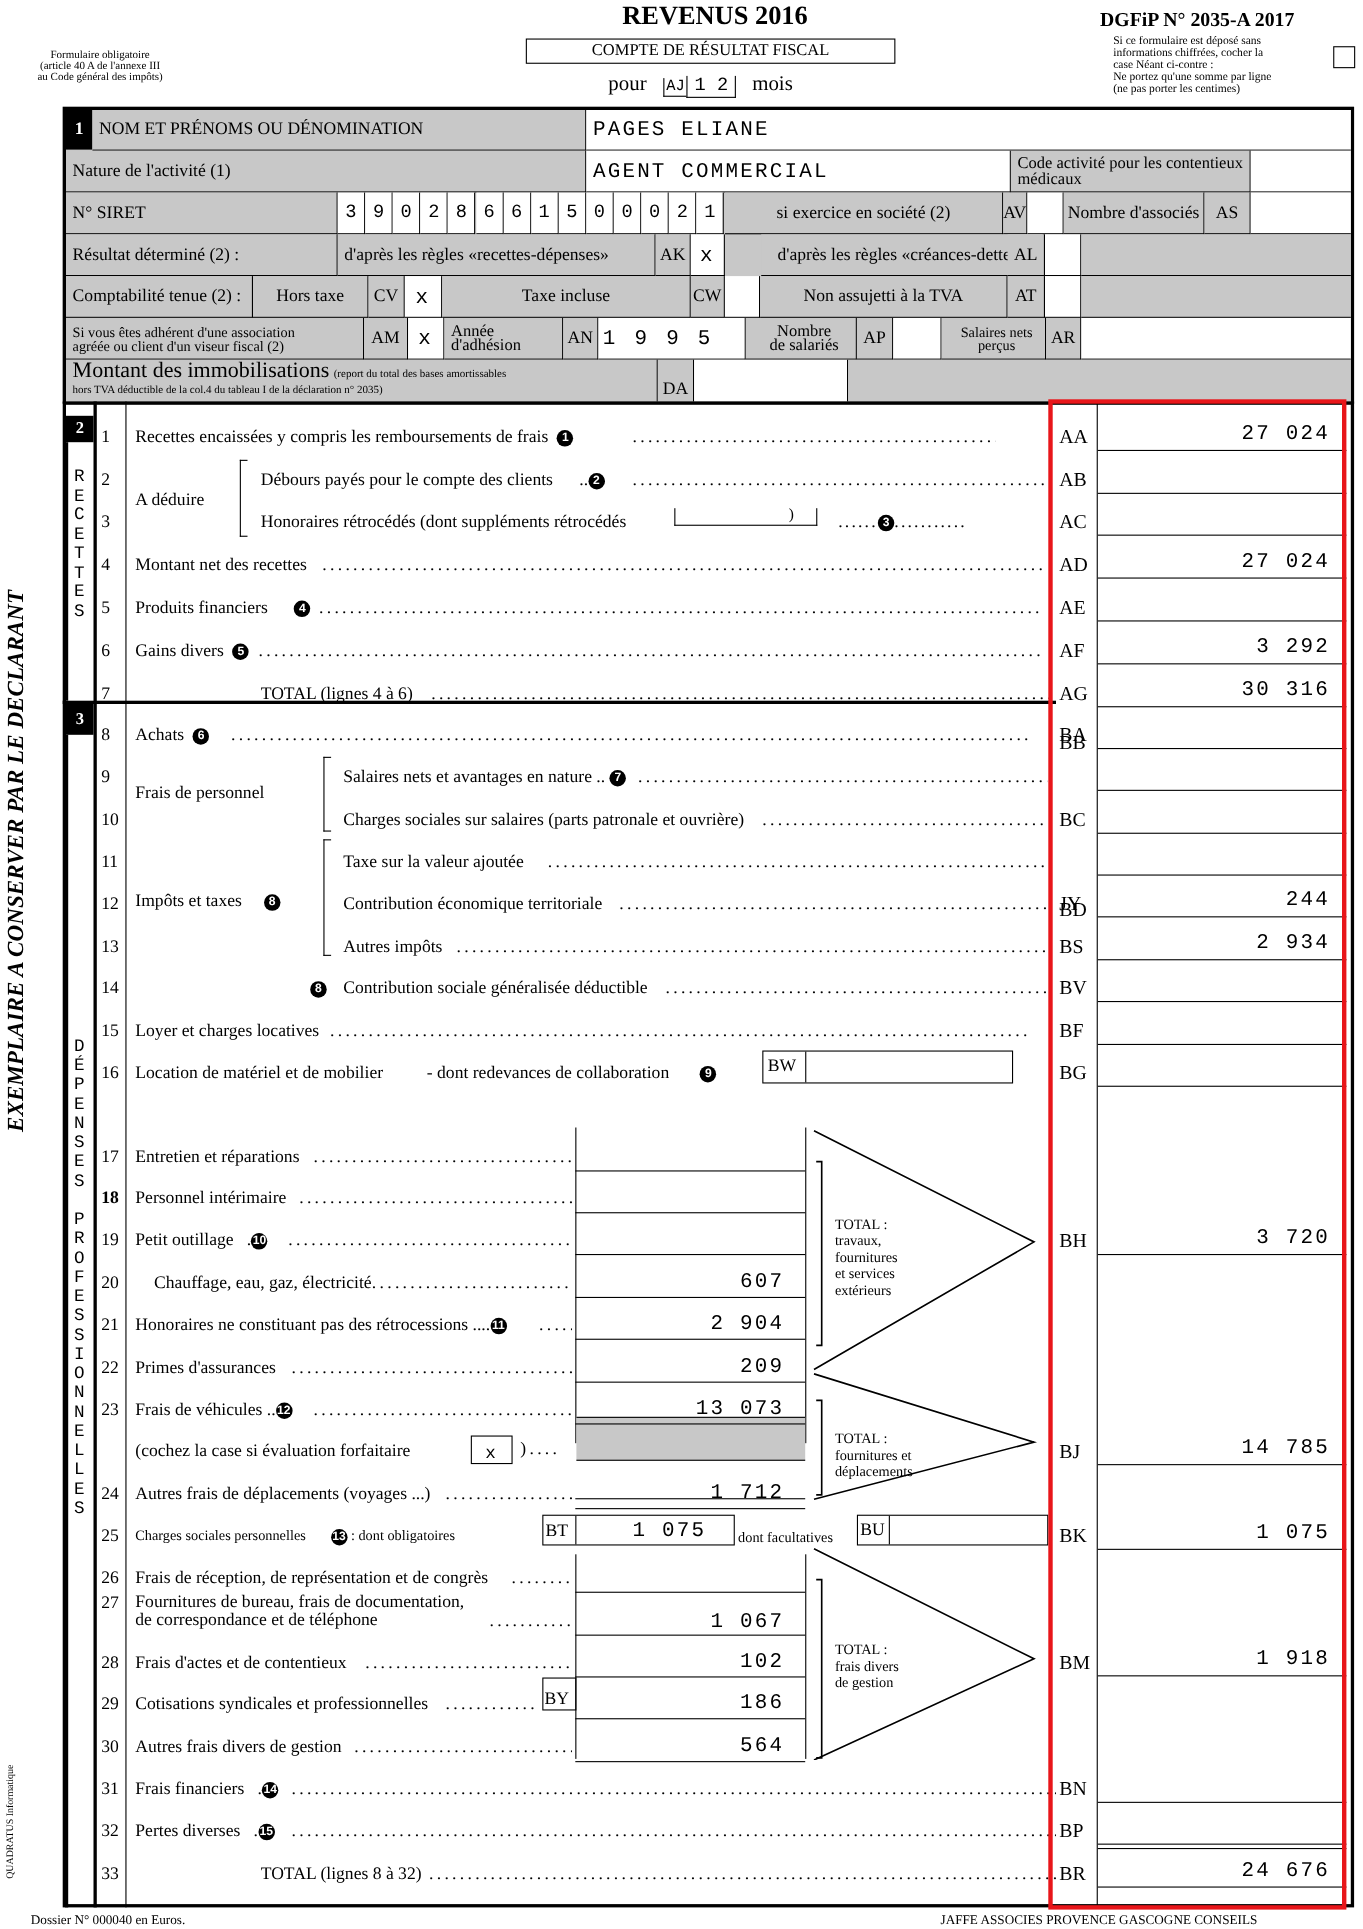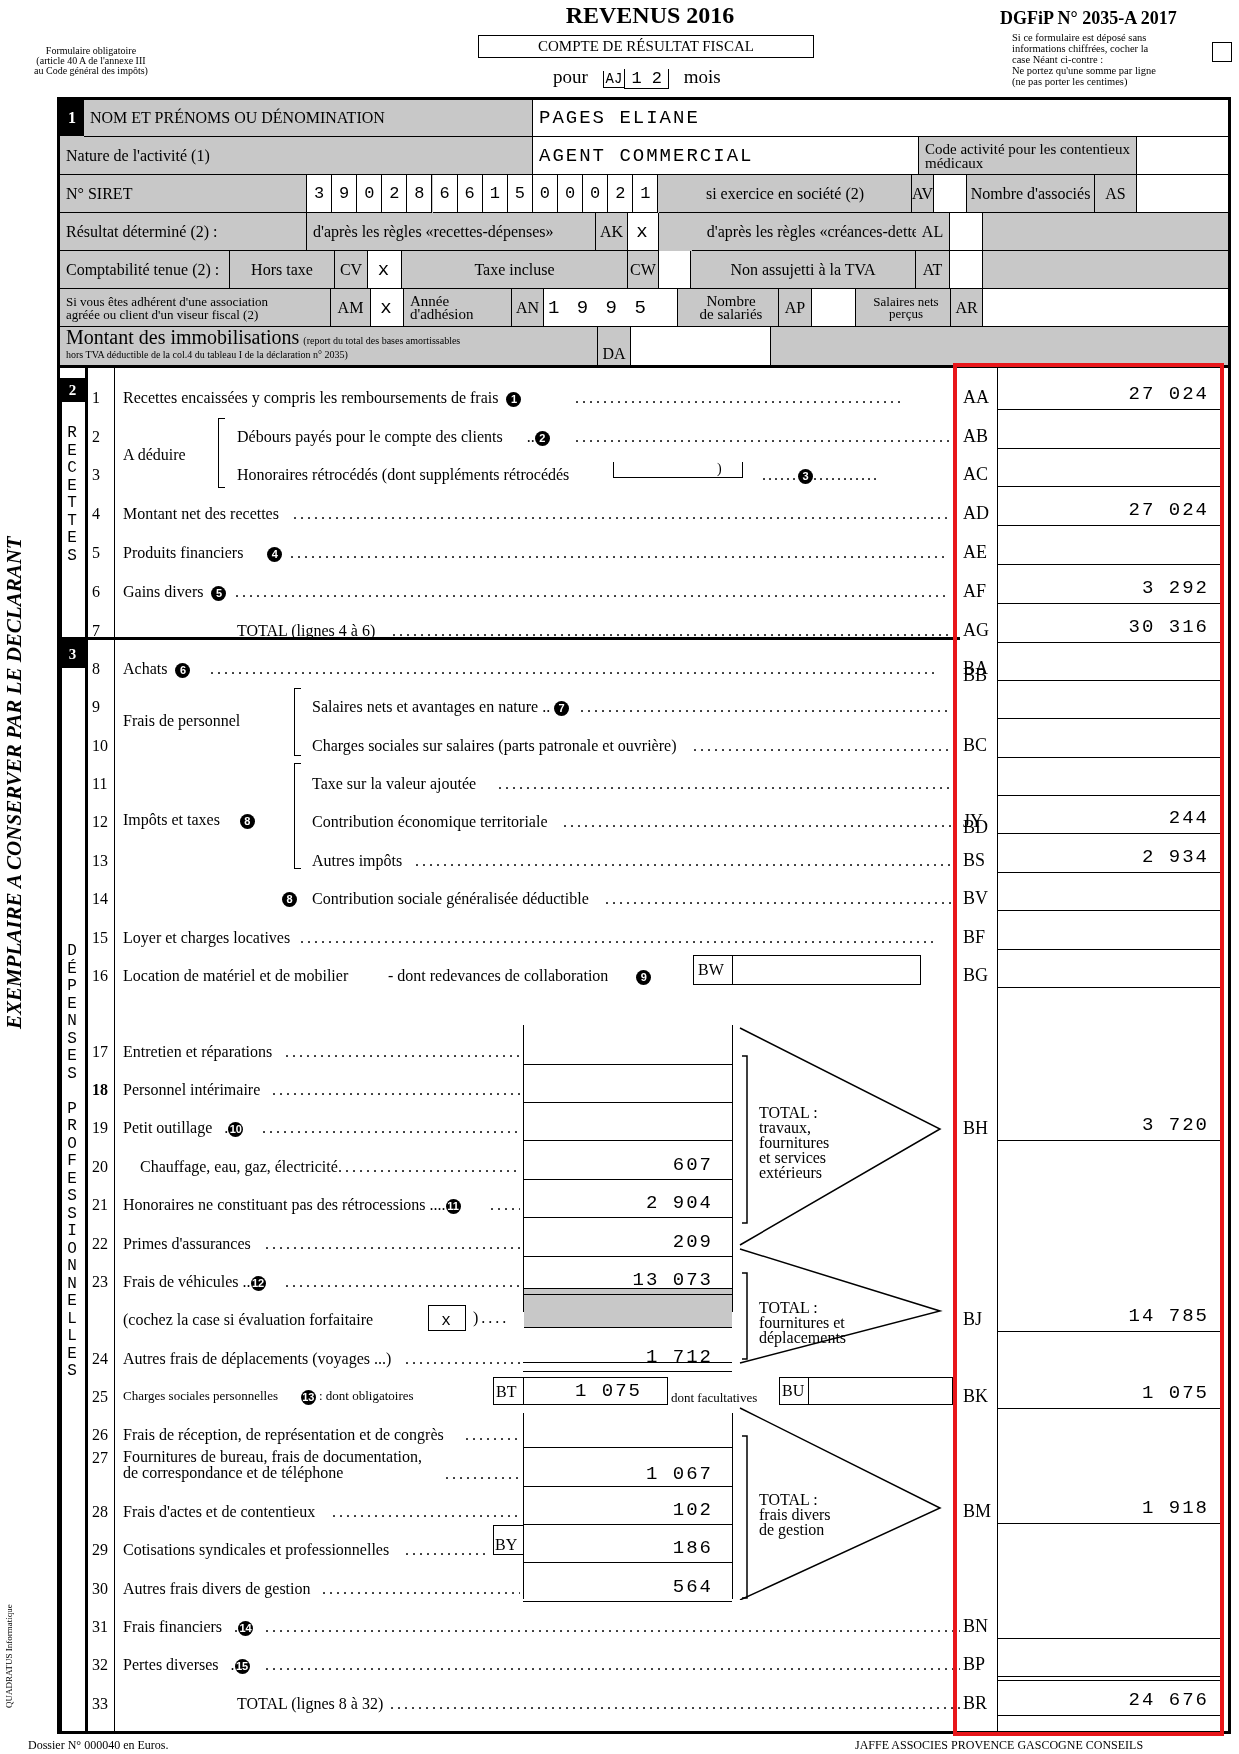--- a/index.html
+++ b/index.html
@@ -23,21 +23,21 @@
   .code { position:absolute; font-size:18px; left:963px; }
   .amt { position:absolute; right:30px; text-align:right; font-family:"Liberation Mono", monospace; font-size:19px; letter-spacing:2px; white-space:nowrap; }
   .amtline { position:absolute; left:998px; width:226px; border-top:1.5px solid #000; }
   .midline { position:absolute; left:523px; width:209px; border-top:1.5px solid #000; }
   .midamt { position:absolute; left:523px; width:190px; text-align:right; font-family:"Liberation Mono", monospace; font-size:19px; letter-spacing:2px; }
   .dots { position:absolute; overflow:hidden; white-space:nowrap; font-size:16px; letter-spacing:3px; }
   .bullet { display:inline-block; width:15px; height:15px; border-radius:50%; background:#000; color:#fff;
             font-size:11px; line-height:15px; text-align:center; font-weight:bold; vertical-align:middle; letter-spacing:0; font-family:"Liberation Sans", sans-serif; }
   .vert { writing-mode:vertical-rl; transform:rotate(180deg); }
   .stacked { position:absolute; font-family:"Liberation Mono", monospace; font-size:16px; line-height:17.5px; width:20px; text-align:center; }
-  .tot-text { position:absolute; font-size:16px; line-height:15px; }
+  .tot-text { position:absolute; font-size:13px; line-height:15px; }
 </style>
 </head>
 <body>
 
 <div class="abs serif" style="left:16px;top:46px;width:150px;font-size:10px;line-height:10px;text-align:center;">
   <div>Formulaire obligatoire</div>
   <div>(article 40 A de l'annexe III</div>
   <div>au Code général des impôts)</div>
 </div>
 <div class="abs serif b" style="left:480px;top:2px;width:340px;text-align:center;font-size:24px;">REVENUS 2016</div>

